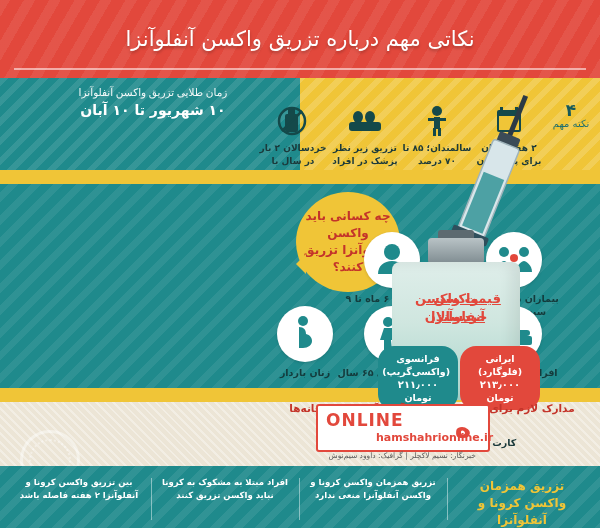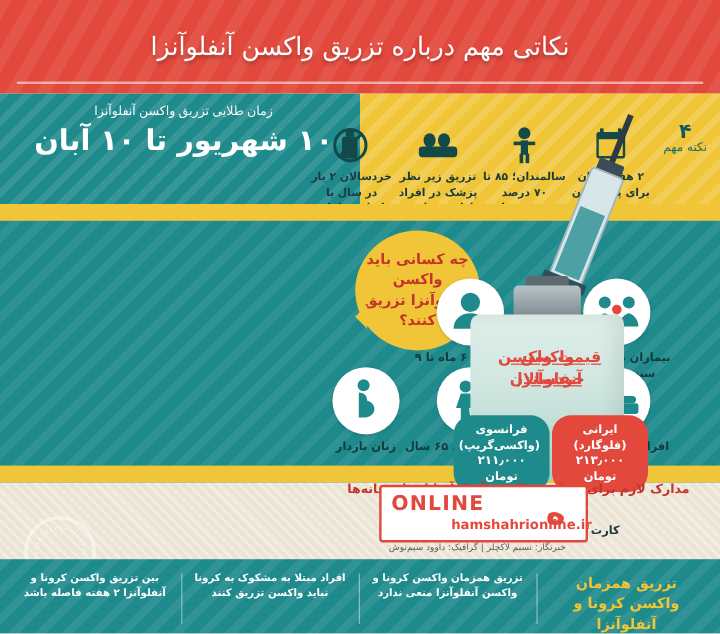--- a/index.html
+++ b/index.html
@@ -33,21 +33,21 @@
   
   .teal-panel{position:absolute;left:0;top:78px;width:600px;height:92px;background:#f0c537;}
   .teal-panel .tp-inner{position:absolute;inset:0;background:
      repeating-linear-gradient(135deg, rgba(255,255,255,.16) 0 6px, rgba(0,0,0,0) 6px 14px);}
 
   .teal-left{position:absolute;left:0;top:78px;width:300px;height:92px;background:#1f8a8c;}
   .teal-left .tl-inner{position:absolute;inset:0;background:
      repeating-linear-gradient(135deg, rgba(255,255,255,.10) 0 6px, rgba(0,0,0,0) 6px 14px);}
   .golden-time{position:absolute;left:18px;top:86px;width:270px;text-align:center;color:#fff;}
   .golden-time .gt-sub{font-size:10.5px;opacity:.95;margin-bottom:4px;font-family:Liberation Serif, serif;}
-  .golden-time .gt-main{font-size:24px;font-weight:bold;letter-spacing:0;}
+  .golden-time .gt-main{font-size:14px;font-weight:bold;letter-spacing:0;}
 
   
   .teal-body{position:absolute;left:0;top:170px;width:600px;height:232px;background:#1f8a8c;}
   .teal-body .tb-inner{position:absolute;inset:0;background:
      repeating-linear-gradient(135deg, rgba(255,255,255,.07) 0 7px, rgba(0,0,0,0) 7px 16px);}
   .wave{position:absolute;background:#f0c537;}
   .four-badge{position:absolute;right:6px;top:104px;width:46px;text-align:center;color:#1f6f70;font-size:10px;line-height:13px;}
   .four-badge .fb-num{font-size:17px;font-weight:bold;color:#16595a;}
 
   .tip{position:absolute;width:70px;text-align:center;}
@@ -81,21 +81,21 @@
   
   .docs{position:absolute;left:0;top:394px;width:600px;height:62px;}
   .docs-title{position:absolute;right:18px;top:400px;width:300px;text-align:center;color:#c4342a;font-size:10.5px;font-weight:bold;line-height:16px;}
   .docs-item{position:absolute;right:26px;color:#1b3a3b;font-size:9.5px;line-height:14px;font-weight:bold;text-align:center;width:286px;}
 
   
   .logo{position:absolute;left:316px;top:404px;width:170px;height:44px;background:#fff;border:2px solid #e2483c;border-radius:3px;}
   .logo .l-online{position:absolute;left:8px;top:4px;color:#e2483c;font-size:17px;font-weight:bold;letter-spacing:1px;}
   .logo .l-site{position:absolute;left:16px;top:25px;color:#e2483c;font-size:11px;font-weight:bold;padding-left:42px;}
   .logo .l-mark{position:absolute;right:6px;top:6px;width:38px;height:32px;color:#e2483c;font-size:28px;font-weight:bold;text-align:center;line-height:32px;}
-  .credits{position:absolute;left:324px;top:450px;width:176px;color:#5b5b5b;font-size:7.5px;line-height:11px;text-align:left;}
+  .credits{position:absolute;left:300px;top:450px;width:176px;color:#5b5b5b;font-size:7.5px;line-height:11px;text-align:right;}
 
   
   .bottom{position:absolute;left:0;top:466px;width:600px;height:62px;background:#1f8a8c;}
   .bottom .b-inner{position:absolute;inset:0;background:
      repeating-linear-gradient(135deg, rgba(255,255,255,.08) 0 7px, rgba(0,0,0,0) 7px 16px);}
   .b-title{position:absolute;right:14px;top:478px;width:128px;text-align:center;color:#f0c537;font-size:12px;font-weight:bold;line-height:17px;}
   .b-col{position:absolute;top:476px;color:#fff;font-size:8.5px;line-height:12.5px;text-align:center;font-weight:bold;}
   .b-sep{position:absolute;top:478px;width:1px;height:42px;background:rgba(255,255,255,.45);}
 </style>
 </head>

